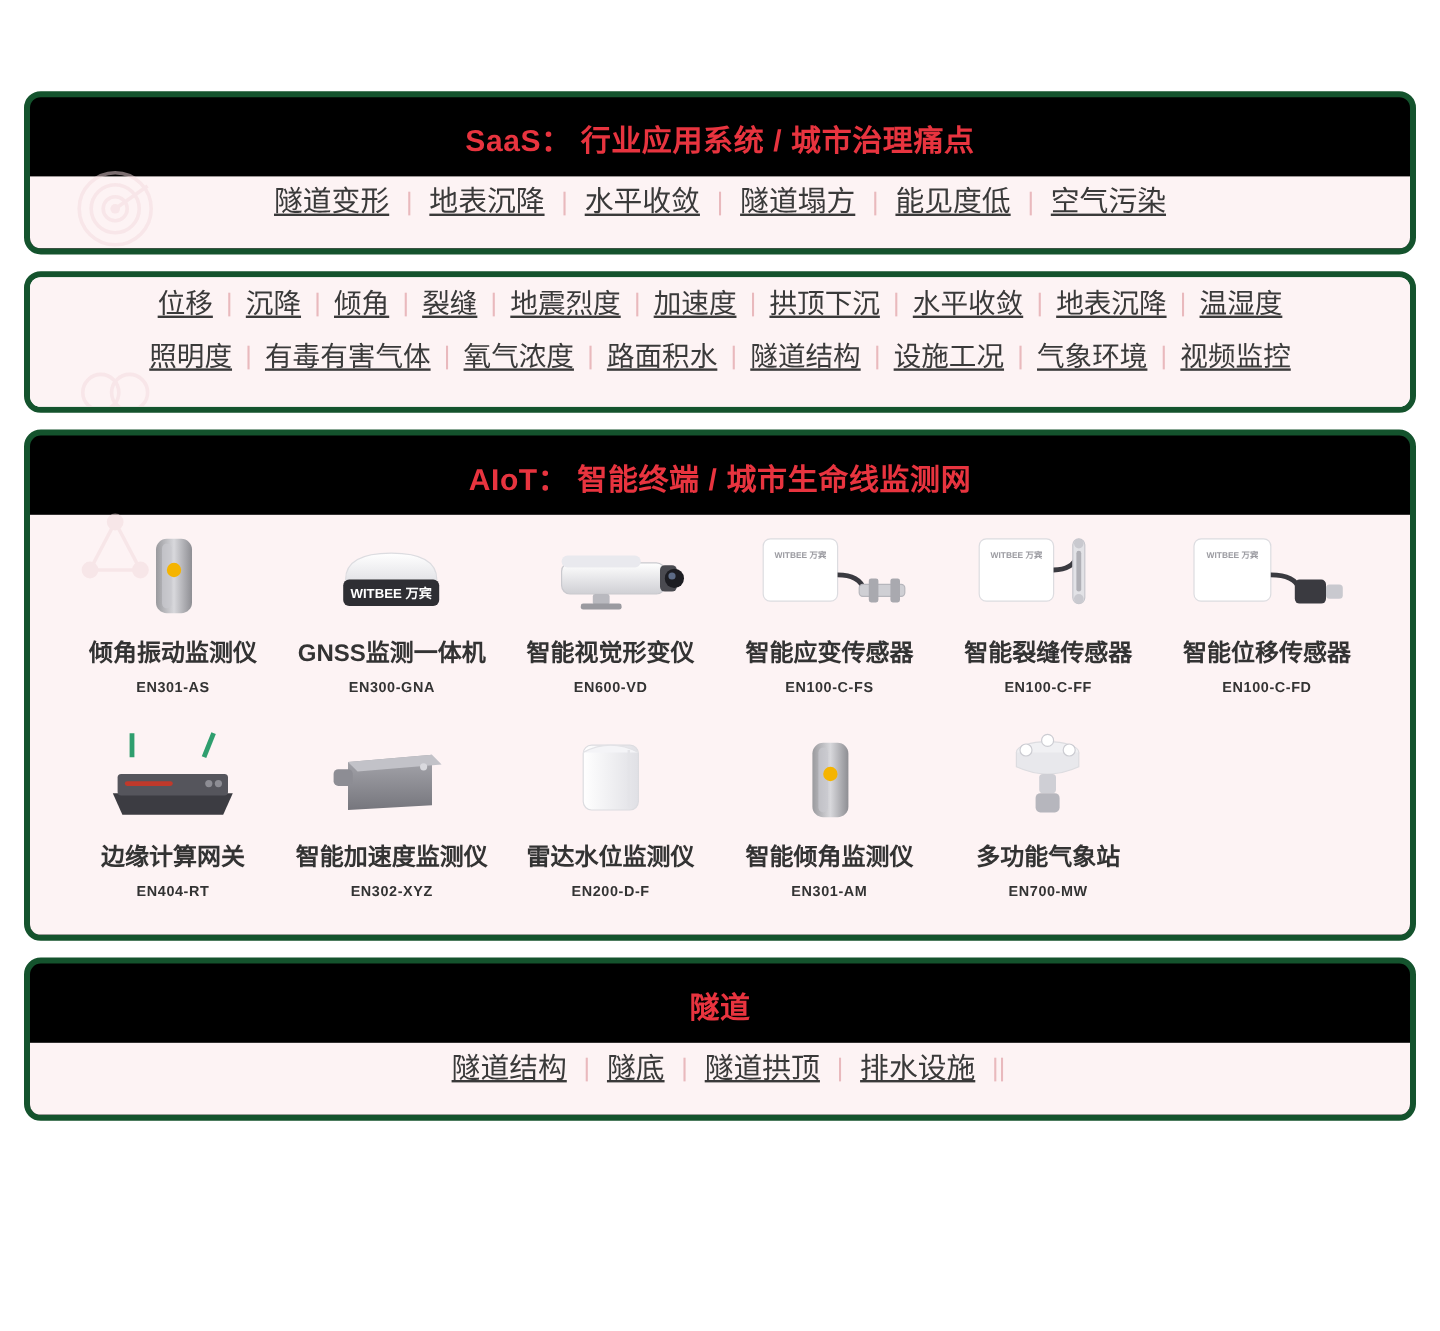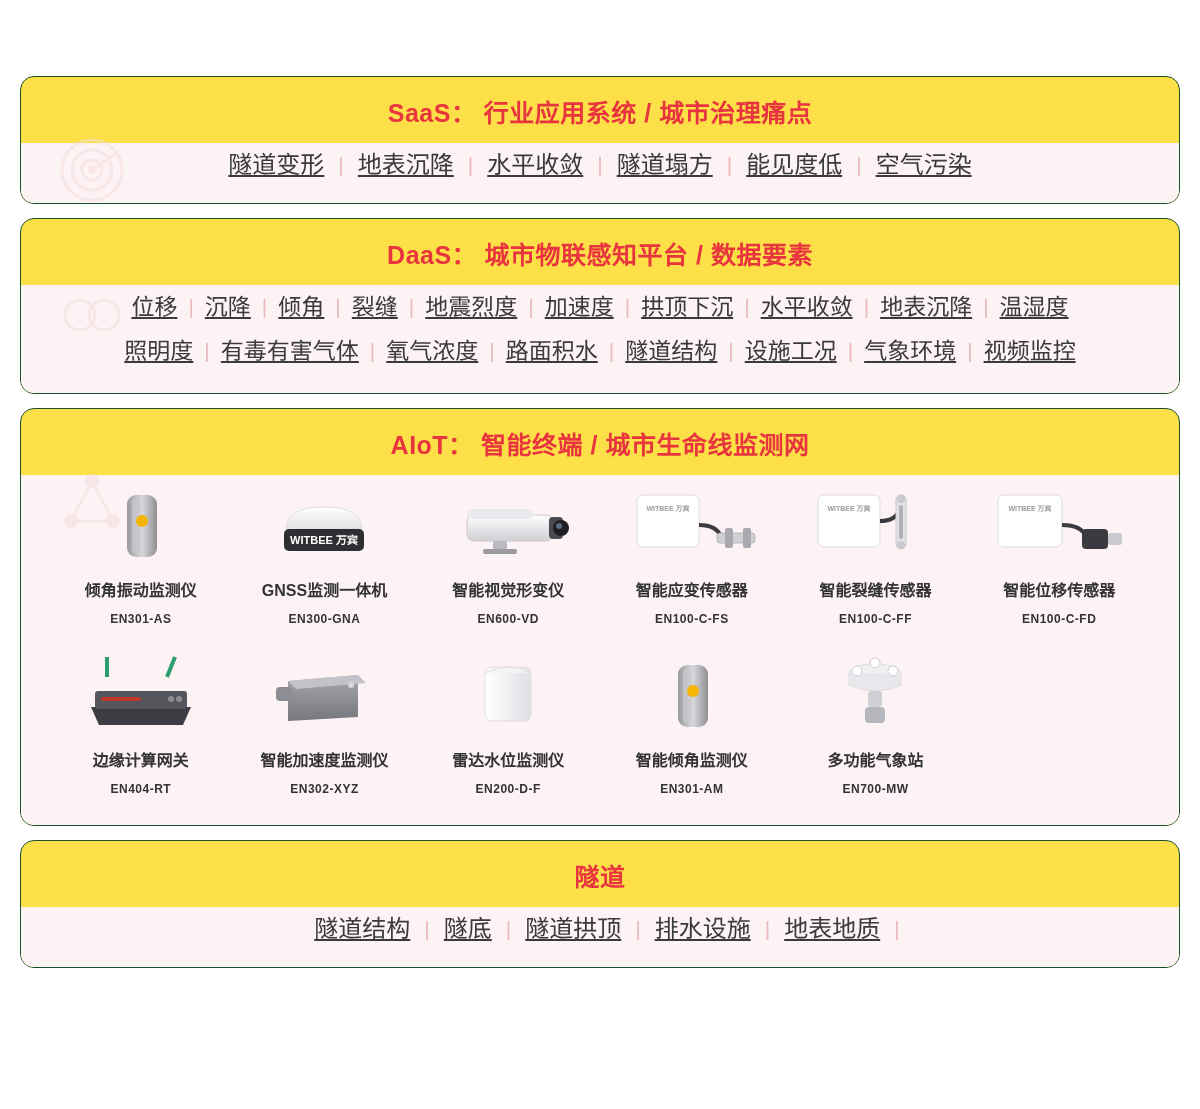--- a/index.html
+++ b/index.html
@@ -21,22 +21,22 @@
     padding: 76px 20px 20px 20px;
     display: flex;
     flex-direction: column;
     gap: 14px;
   }
 
   
   .card {
     position: relative;
     border-radius: 14px;
-    background: #fde047;
-    border: 1px solid #14532d;
+    background: #000000;
+    border: 5px solid #14532d;
     overflow: hidden;
   }
   .card-title {
     text-align: center;
     font-size: 25px;
     font-weight: bold;
     color: #e8343f;
     letter-spacing: 0.5px;
     padding: 16px 0 14px 0;
   }
@@ -97,21 +97,21 @@
     font-weight: bold;
   }
   .device-img {
     height: 86px;
     display: flex;
     align-items: flex-end;
     justify-content: center;
     margin-bottom: 10px;
   }
   .device-name {
-    font-size: 16px;
+    font-size: 20px;
     color: #333333;
     line-height: 28px;
     text-align: center;
     white-space: nowrap;
   }
   .device-model {
     font-size: 12px;
     color: #333333;
     line-height: 28px;
     text-align: center;
@@ -159,21 +159,20 @@
 
   <section class="card" id="daas-card">
     <div class="watermark">
       <svg width="74" height="74" viewBox="0 0 74 74">
         <g fill="none" stroke="#f3dadd" stroke-width="3">
           <circle cx="25" cy="40" r="15"></circle>
           <circle cx="49" cy="40" r="15"></circle>
         </g>
       </svg>
     </div>
-    <div class="card-title">DaaS： 城市物联感知平台 / 数据要素</div>
     <div class="card-body">
       <div class="tag-row">
         <span class="tag">位移</span>
         <span class="sep">|</span>
         <span class="tag">沉降</span>
         <span class="sep">|</span>
         <span class="tag">倾角</span>
         <span class="sep">|</span>
         <span class="tag">裂缝</span>
         <span class="sep">|</span>
@@ -426,19 +425,18 @@
     <div class="card-body">
       <div class="tag-row">
         <span class="tag">隧道结构</span>
         <span class="sep">|</span>
         <span class="tag">隧底</span>
         <span class="sep">|</span>
         <span class="tag">隧道拱顶</span>
         <span class="sep">|</span>
         <span class="tag">排水设施</span>
         <span class="sep">|</span>
-        <span class="tag">地表地质</span>
         <span class="sep">|</span>
       </div>
     </div>
   </section>
 
 </div>
 
 </body></html>

